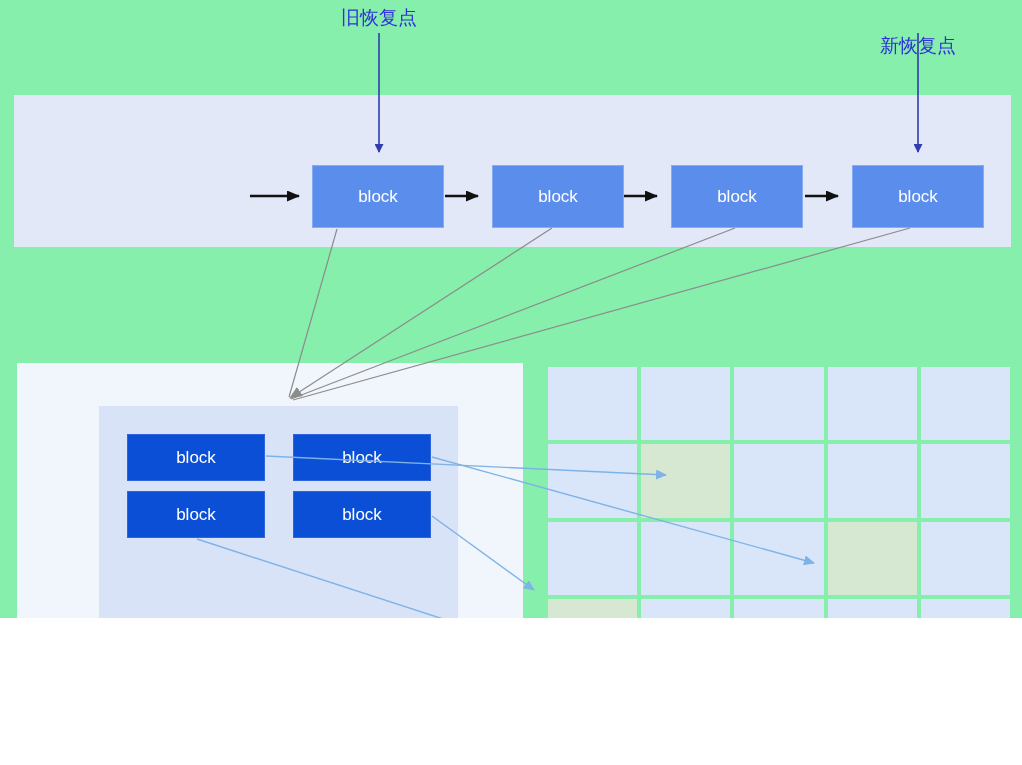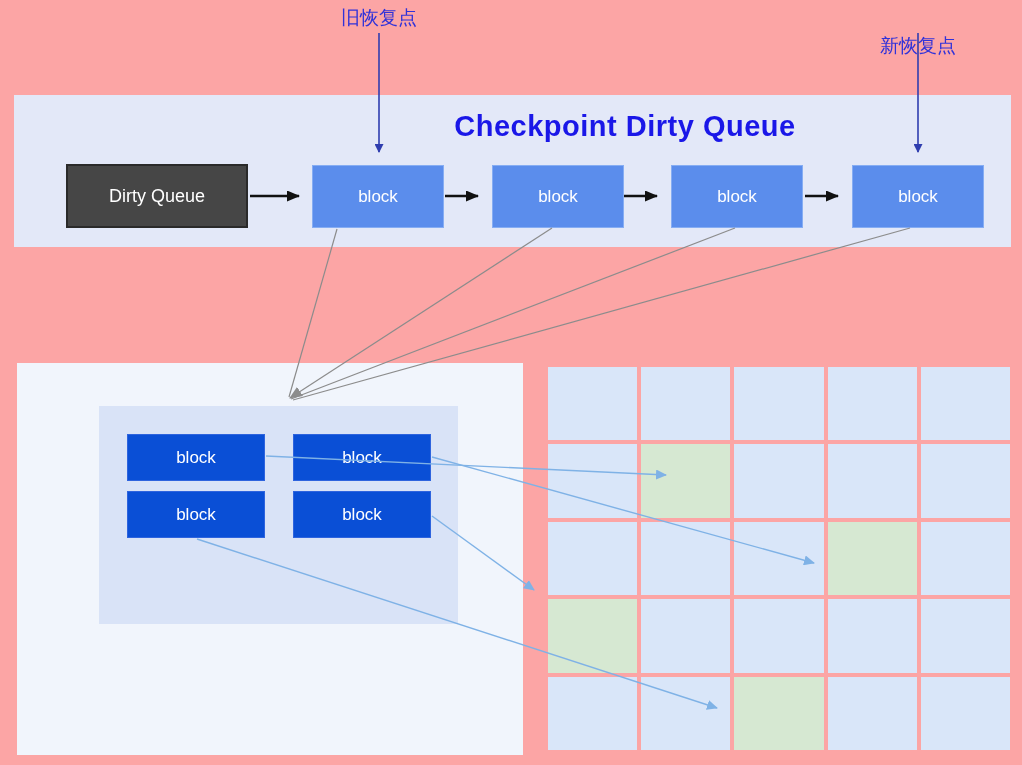--- a/index.html
+++ b/index.html
@@ -5,21 +5,21 @@
   :root{
     --banner_bg:#e3e8f8; --title_blue:#1a17e8; --label_blue:#3032d9;
     --block_blue:#5b8dec; --block_border:#86adf3; --dark_box:#464646; --dark_box_border:#2a2a2a;
     --flush_panel:#d9e3f7; --dbwr_panel:#f1f5fc; --deep_blue:#0a4fd6; --deep_blue_border:#2e64de;
     --grid_cell:#d9e6f9; --grid_green:#d6e8d2;
     --arrow_black:#111111; --arrow_gray:#8c8c8c; --arrow_blue:#7fb2e6; --arrow_navy:#2f3daf;
     --text_dark:#111111; --text_white:#ffffff;
   }
   html,body{margin:0;padding:0;}
   body{font-family:"Liberation Sans","DejaVu Sans",sans-serif;background:#ffffff;}
-  .stage{position:relative;width:1022px;height:765px;background:#fca5a5;overflow:hidden;}
+  .stage{position:relative;width:1022px;height:618px;background:#86efac;overflow:hidden;}
 
   .cjk-label{position:absolute;top:5px;transform:translateX(-50%);font-size:19px;color:var(--label_blue);white-space:nowrap;}
 
   .banner{position:absolute;left:14px;top:95px;width:997px;height:152px;background:var(--banner_bg);}
   .banner-title{position:absolute;left:240px;top:110px;width:770px;text-align:center;
     font-size:29px;font-weight:bold;color:var(--title_blue);letter-spacing:0.5px;}
 
   .head-box{position:absolute;left:66px;top:164px;width:182px;height:64px;background:var(--dark_box);
     border:2px solid var(--dark_box_border);box-sizing:border-box;display:flex;align-items:center;justify-content:center;
     color:var(--text_white);font-size:18px;}
@@ -51,23 +51,21 @@
 </style>
 </head>
 <body>
 
 <div class="stage">
 
   <div class="cjk-label" style="left:379px;">旧恢复点</div>
   <div class="cjk-label" style="left:918px;margin-top:28px;">新恢复点</div>
 
   <div class="banner"></div>
-  <div class="banner-title">Checkpoint Dirty Queue</div>
 
-  <div class="head-box">Dirty Queue</div>
   <div class="qblock qb1">block</div>
   <div class="qblock qb2">block</div>
   <div class="qblock qb3">block</div>
   <div class="qblock qb4">block</div>
 
   <div class="dbwr-panel"></div>
   <div class="flush-panel"></div>
   <div class="fblock fb1">block</div>
   <div class="fblock fb2">block</div>
   <div class="fblock fb3">block</div>

